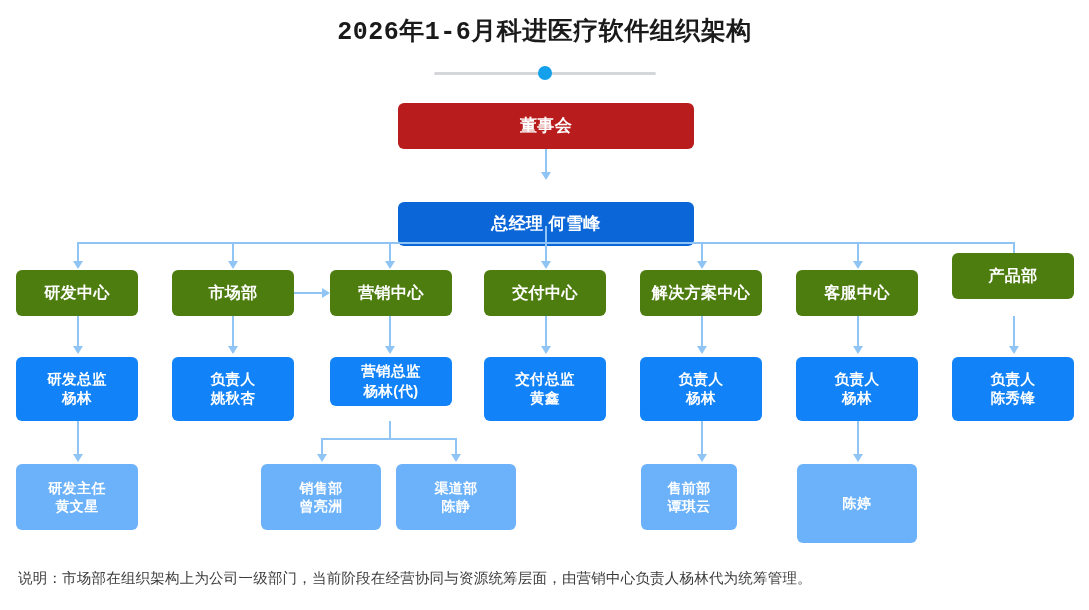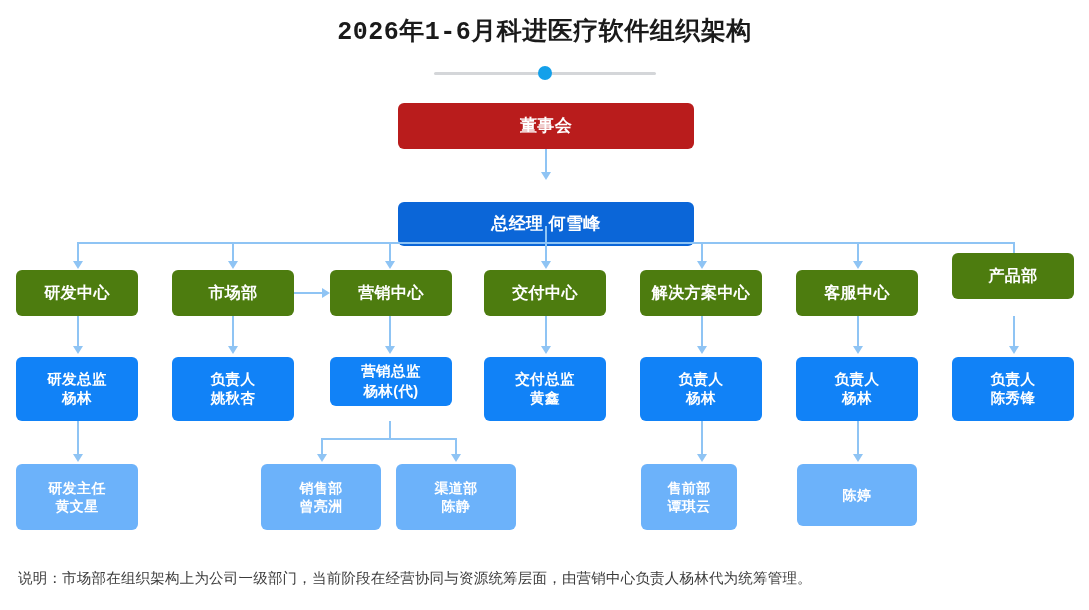--- a/index.html
+++ b/index.html
@@ -283,17 +283,17 @@
 <div class="node lvl4" style="left:396px; top:464px; width:120px; height:66px;">
   <span class="ln">渠道部</span>
   <span class="ln">陈静</span>
 </div>
 
 <div class="node lvl4" style="left:641px; top:464px; width:96px; height:66px;">
   <span class="ln">售前部</span>
   <span class="ln">谭琪云</span>
 </div>
 
-<div class="node lvl4" style="left:797px; top:464px; width:120px; height:62px;">
+<div class="node lvl4" style="left:797px; top:464px; width:120px; height:79px;">
   <span class="ln">陈婷</span>
 </div>
 
 <div class="note">说明：市场部在组织架构上为公司一级部门，当前阶段在经营协同与资源统筹层面，由营销中心负责人杨林代为统筹管理。</div>
 
 </body></html>

